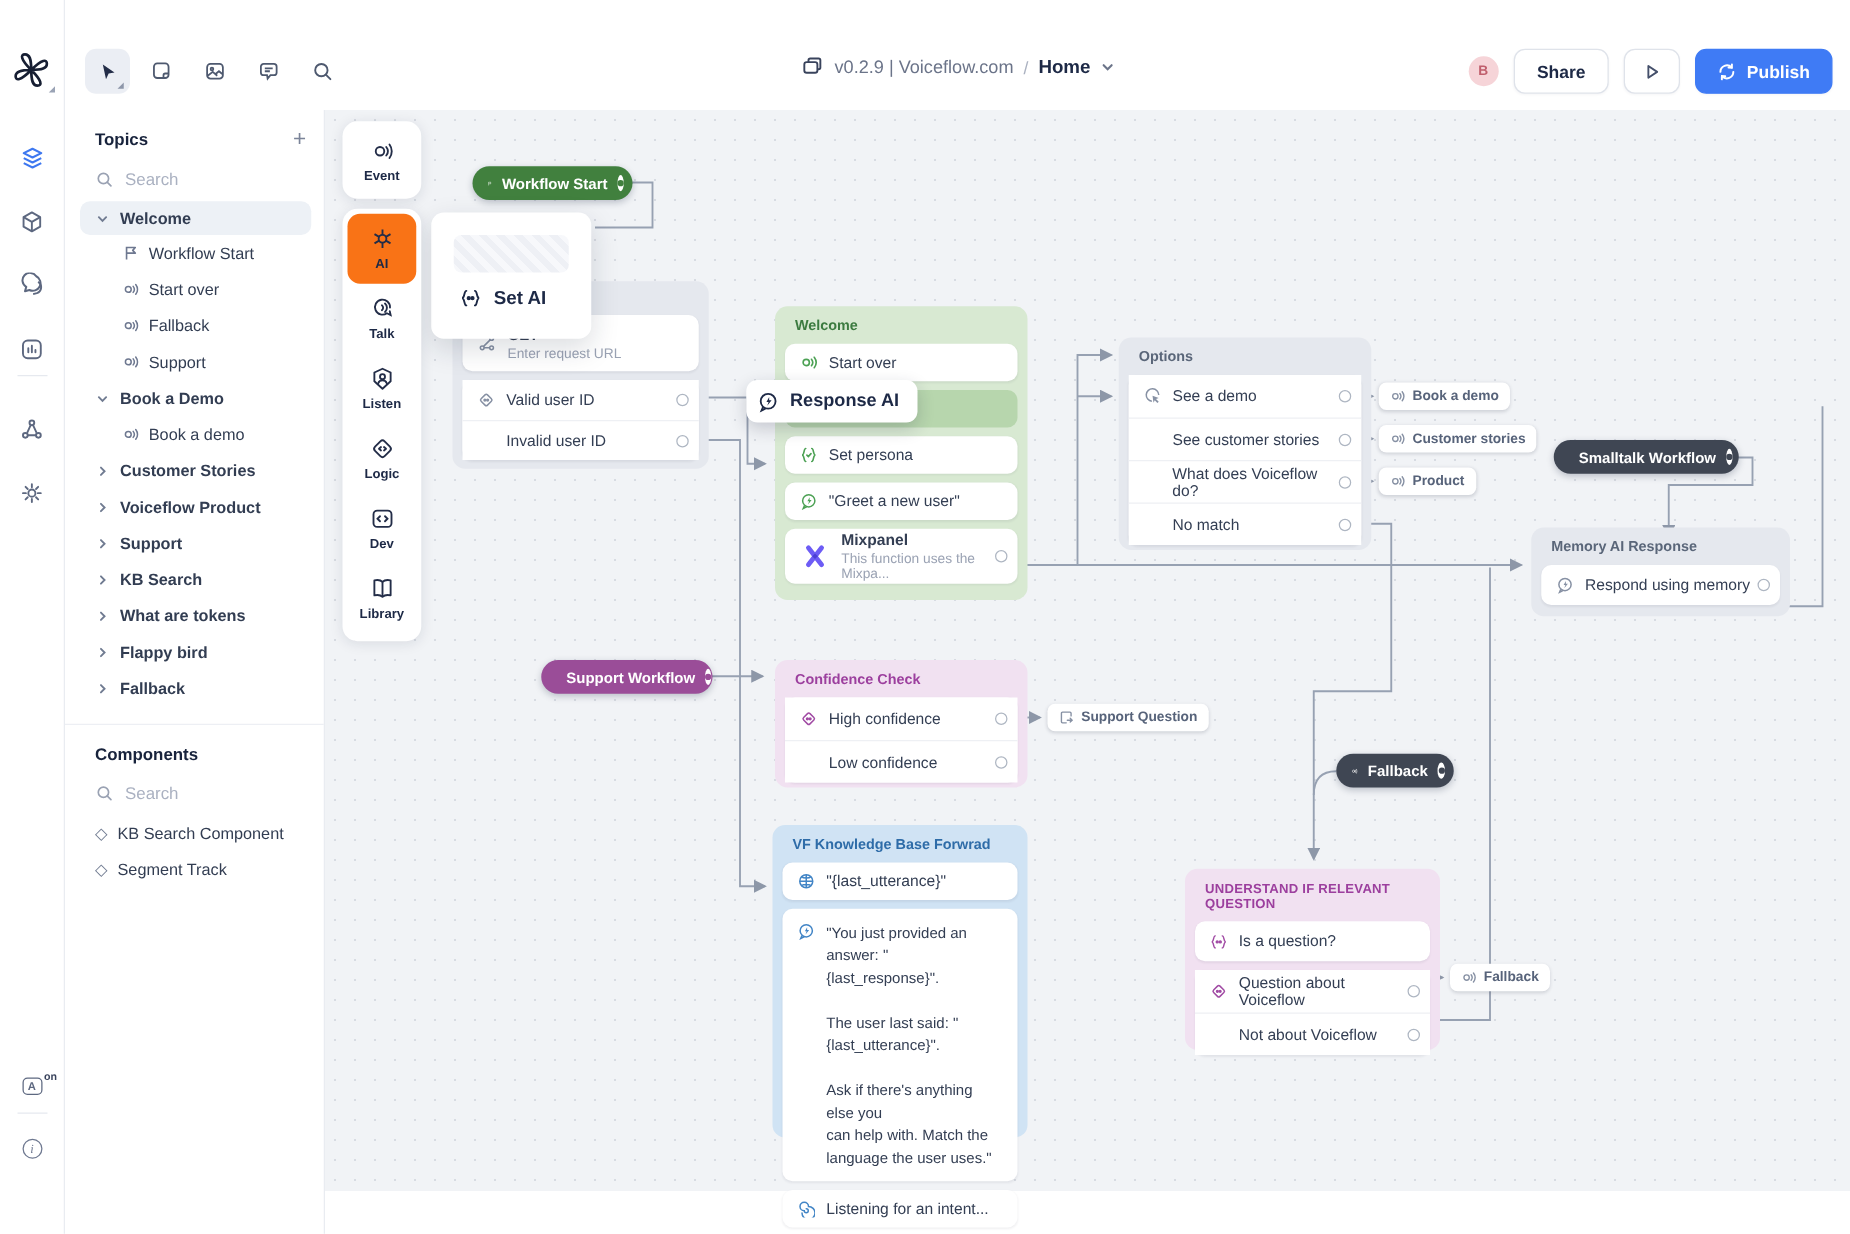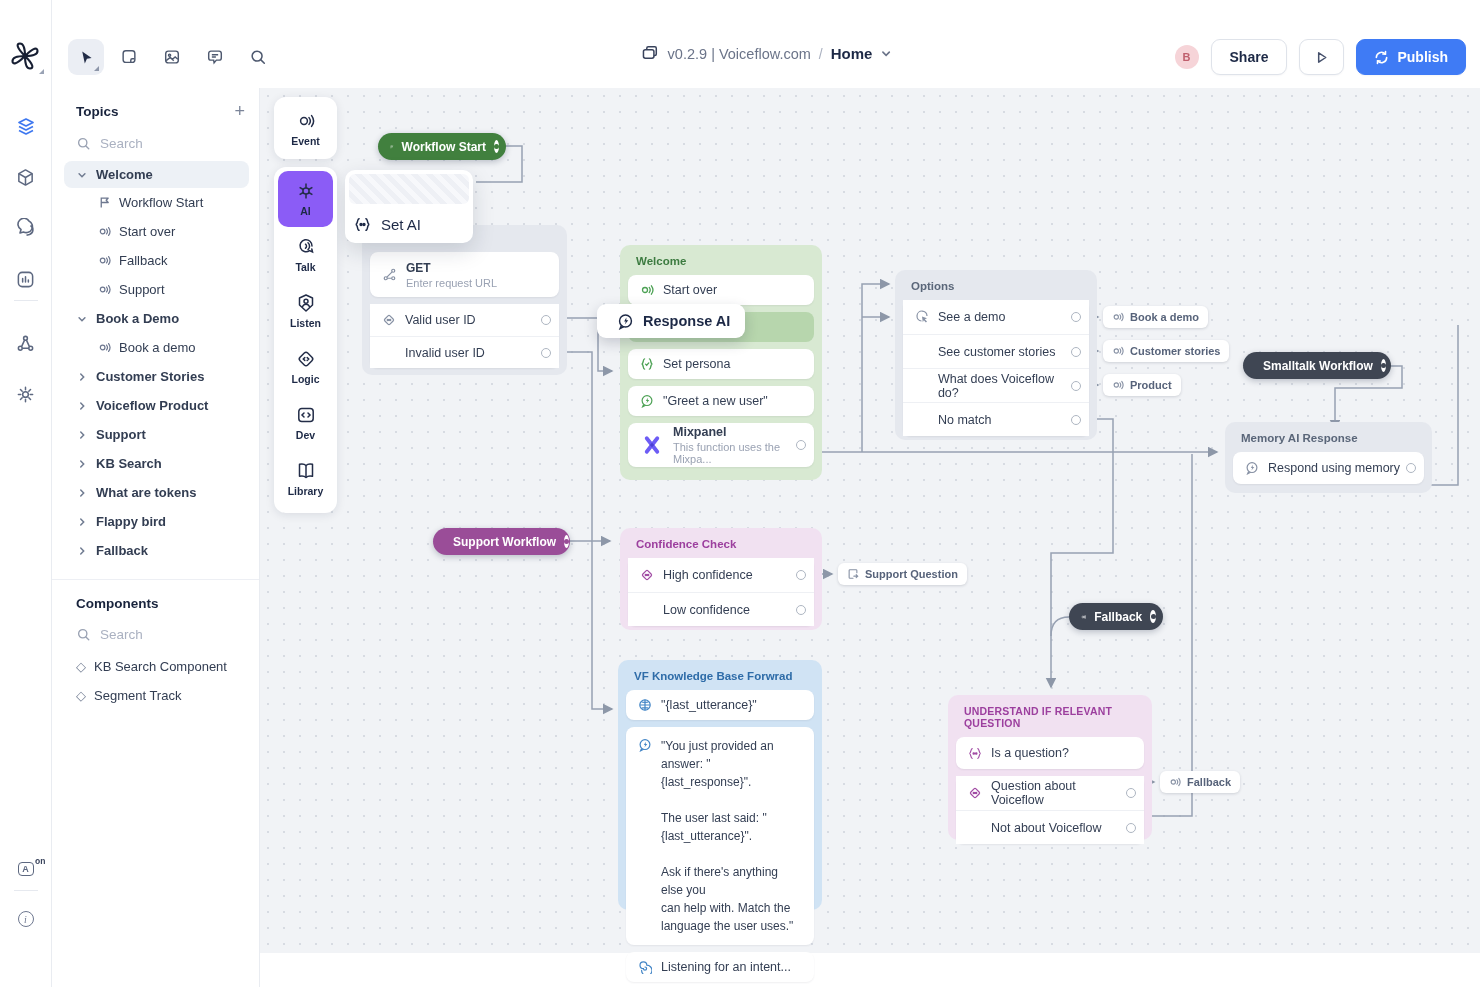--- a/index.html
+++ b/index.html
@@ -64,25 +64,25 @@
   .canvas { position:absolute; left:260px; top:88px; width:1220px; height:865px; background:#f1f3f6;
     background-image:radial-gradient(#d7dbe2 1px, rgba(0,0,0,0) 1.2px); background-size:16px 16px; }
   .wires { position:absolute; inset:0; z-index:1; pointer-events:none; }
 
   
   .tbcard { position:absolute; left:14px; width:63px; background:#fff; border-radius:12px;
     box-shadow:0 2px 10px rgba(23,31,56,.10); z-index:15; padding:4px; }
   .tbitem { height:56px; border-radius:10px; display:flex; flex-direction:column; align-items:center;
     justify-content:center; gap:4px; font-size:10.5px; font-weight:700; color:#1d2946; cursor:pointer;}
   .tbitem .tic { color:#232d48; }
-  .tbitem.active { background:#8b5cf6; }
+  .tbitem.active { background:#f97316; }
 
   
   .pop { position:absolute; left:85px; top:82px; width:128px; background:#fff; border-radius:10px;
-    box-shadow:0 8px 22px rgba(23,31,56,.15); padding:4px; z-index:14; }
+    box-shadow:0 8px 22px rgba(23,31,56,.15); padding:18px; z-index:14;font-weight:bold; }
   .pop .ghost { height:30px; border-radius:6px;
     background:repeating-linear-gradient(45deg,#f7f8fb 0 5px,#eef0f5 5px 10px); }
   .pop .item { display:flex; align-items:center; gap:10px; padding:12px 5px 6px 5px; font-size:15px;
     color:#1d2946; cursor:pointer;}
 
   
   .node { position:absolute; border-radius:10px; padding:0 8px 8px; z-index:2; }
   .node.green { background:#d8e9d2; }
   .node.gray  { background:#e5e8ee; }
   .node.pink  { background:#f1e1f1; }
@@ -117,21 +117,21 @@
   .pill.purp   { background:#9a4d98; } .pill.purp i  { background:#9a4d98; }
 
   
   .lab { position:absolute; height:22px; background:#fff; border-radius:6px;
     box-shadow:0 1px 3px rgba(23,31,56,.16); display:flex; align-items:center; gap:6px;
     padding:0 9px; font-size:11px; color:#57637a; font-weight:600; z-index:3; white-space:nowrap;}
 
   
   .chip { position:absolute; left:337px; top:216px; height:34px; background:#fff; border-radius:9px;
     box-shadow:0 5px 14px rgba(23,31,56,.20); display:flex; align-items:center; gap:9px;
-    padding:0 15px 0 20px; font-size:14.5px; font-weight:600; color:#1d2946; z-index:12; cursor:grab;}
+    padding:0 15px 0 9px; font-size:14.5px; font-weight:600; color:#1d2946; z-index:12; cursor:grab;}
 
   .botspace { position:absolute; left:260px; top:953px; right:0; bottom:0; background:#fff; }
   .abox { border:1.4px solid #5d6880; border-radius:4px; width:16px; height:14px; font-size:9px;
     font-weight:700; color:#5d6880; display:flex; align-items:center; justify-content:center;}
   .aon { position:absolute; top:-7px; right:-13px; font-size:8.5px; font-weight:700; color:#39435c;}
   .icirc { border:1.4px solid #6e7890; border-radius:50%; width:16px; height:16px; font-size:10px;
     color:#6e7890; display:flex; align-items:center; justify-content:center; font-family:"Liberation Serif",serif; font-style:italic;}
 </style>
 </head>
 <body>

